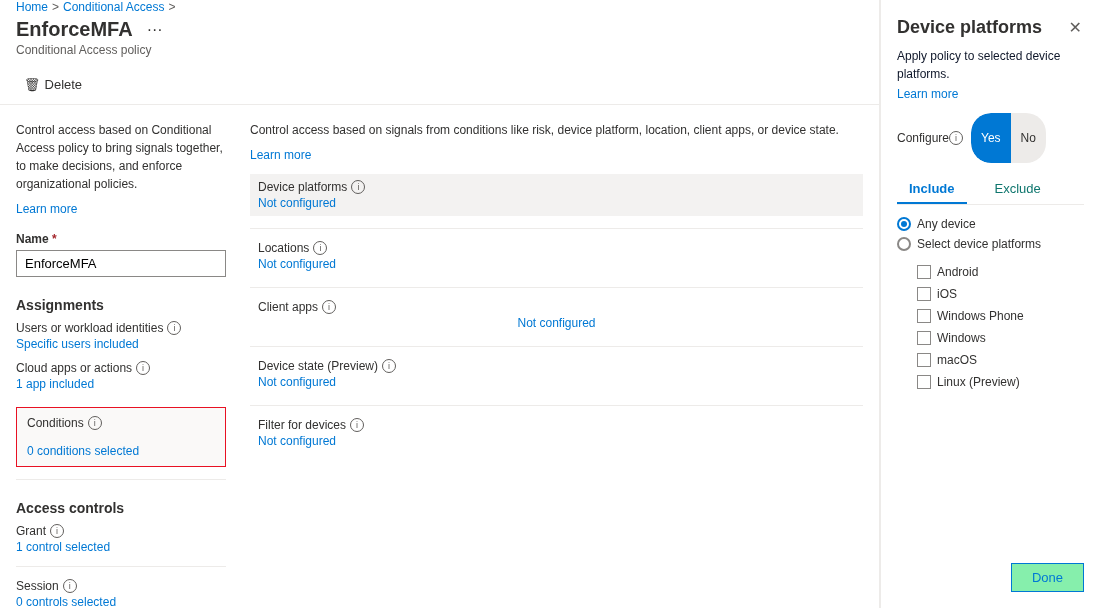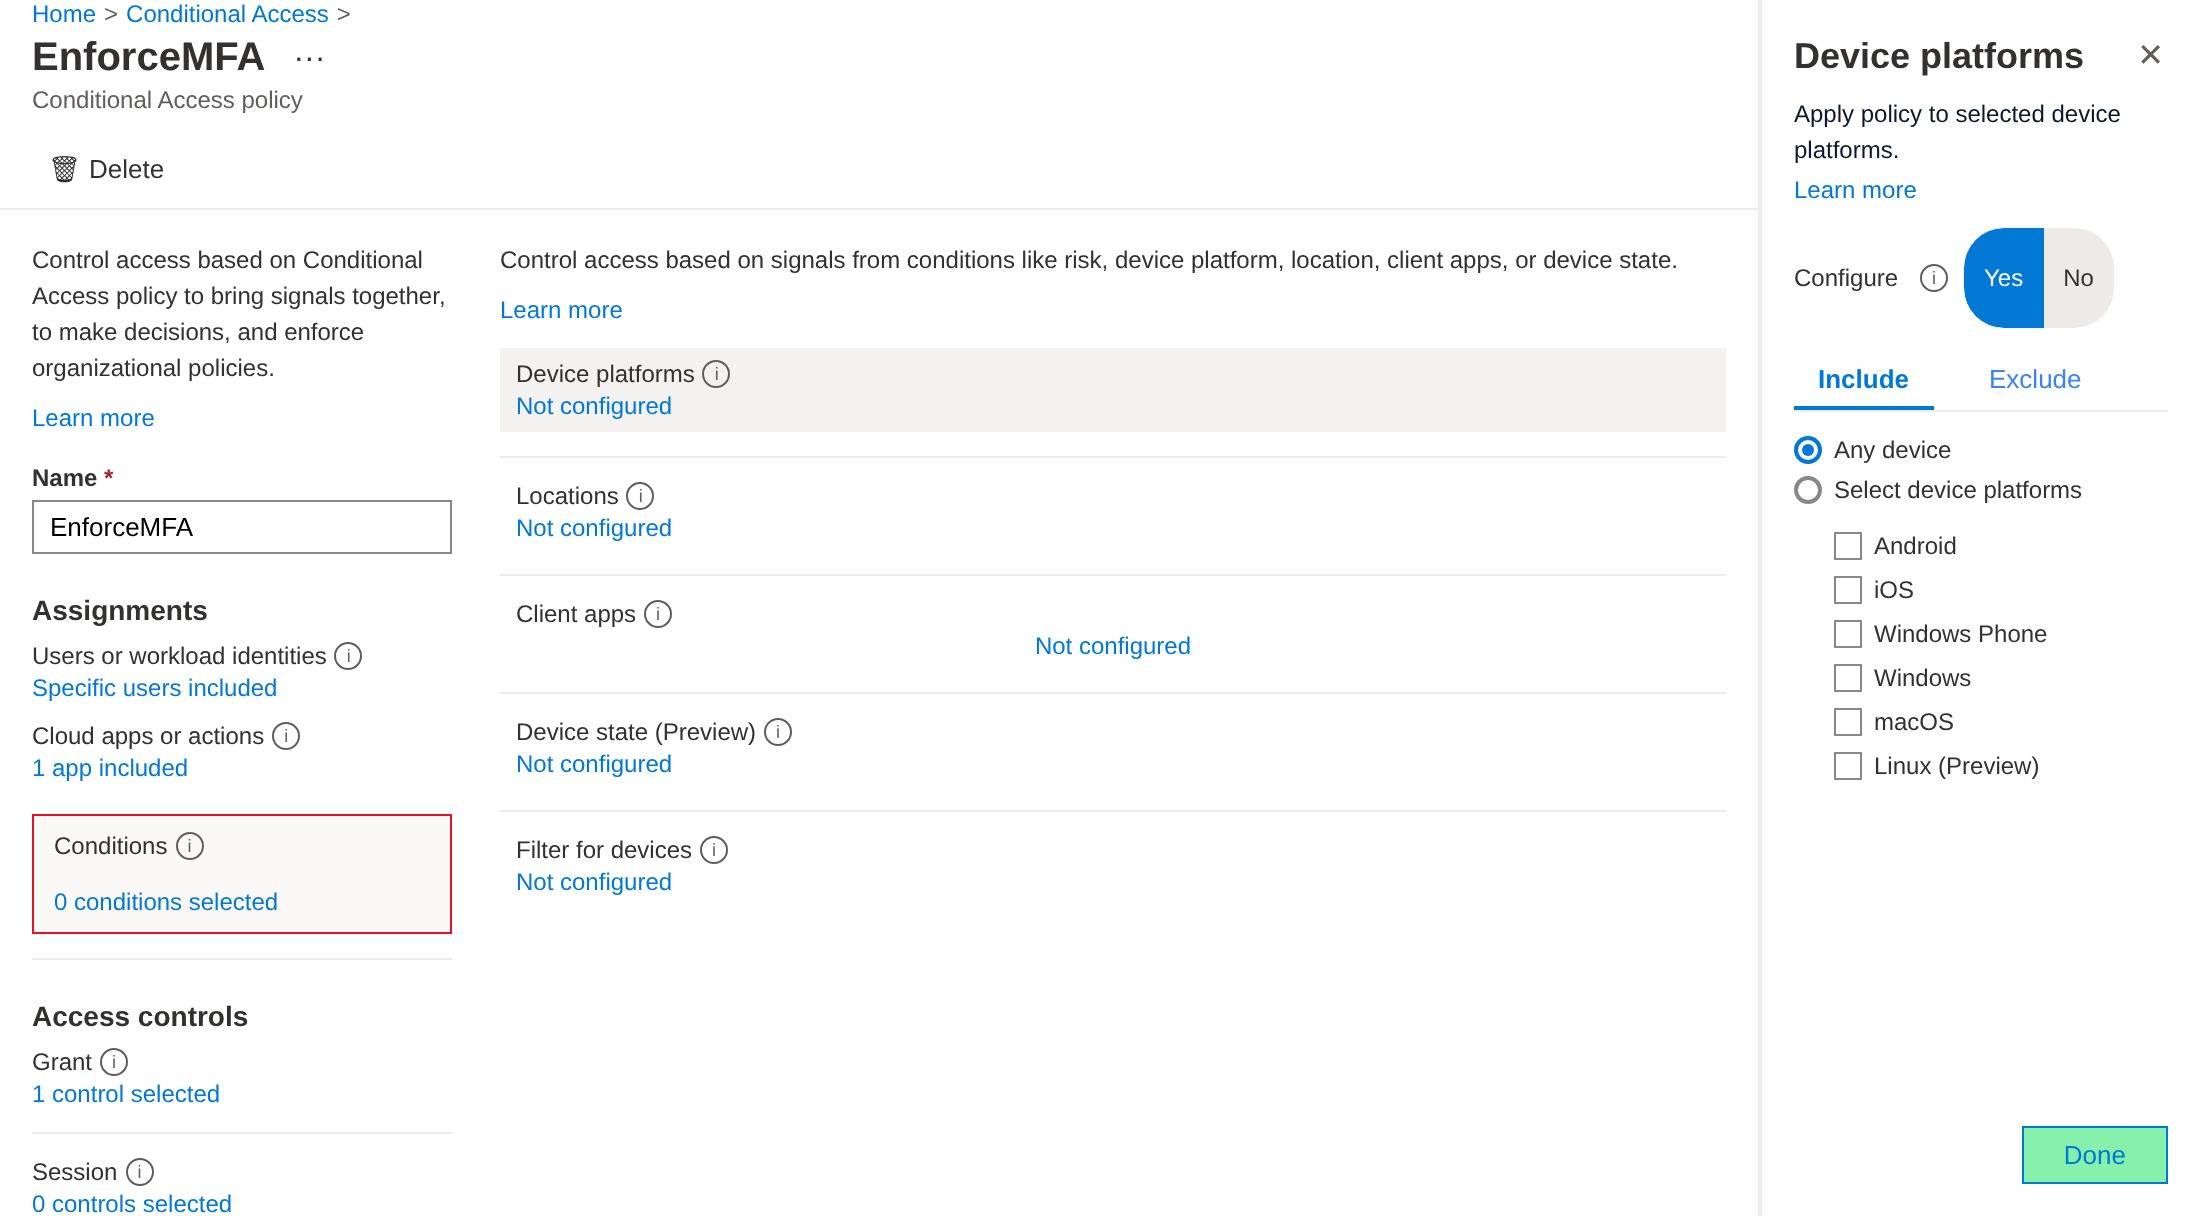--- a/index.html
+++ b/index.html
@@ -59,30 +59,30 @@
     
     .side-panel { width: 220px; flex-shrink: 0; border-left: 1px solid #edebe9; display: flex; flex-direction: column; padding: 16px; position: relative; overflow-y: auto; }
     .panel-header { display: flex; align-items: center; justify-content: space-between; margin-bottom: 8px; }
     .panel-title { font-size: 18px; font-weight: 600; color: #323130; }
     .close-btn { background: none; border: none; cursor: pointer; color: #605e5c; font-size: 16px; padding: 2px; }
 
     .panel-desc { font-size: 12px; color: #0f172a; margin-bottom: 4px; line-height: 1.5; }
     .panel-learn-more { color: #0078d4; font-size: 12px; text-decoration: none; display: block; margin-bottom: 12px; }
 
     .configure-row { display: flex; align-items: center; gap: 8px; margin-bottom: 12px; }
-    .configure-label { font-size: 12px; color: #323130; display: flex; align-items: flex-start; gap: 11px; }
+    .configure-label { font-size: 12px; color: #323130; display: flex; align-items: flex-start; gap: 0; }
 
     
     .toggle-switch { display: inline-flex; align-items: center; background: #edebe9; border-radius: 20px; overflow: hidden; }
     .toggle-switch .ts-yes { background: #0078d4; color: #fff; padding: 18px 10px; font-size: 12px; border-radius: 20px 0 0 20px; }
     .toggle-switch .ts-no { color: #323130; padding: 3px 10px; font-size: 12px; background: transparent; }
 
     
     .panel-tabs { display: flex; gap: 16px; margin-bottom: 12px; border-bottom: 1px solid #edebe9; }
-    .panel-tab { padding: 6px 12px; font-size: 13px; cursor: pointer; border-bottom: 2px solid transparent; color: #3b82f6; }
+    .panel-tab { padding: 6px 12px; font-size: 13px; cursor: pointer; border-bottom: 2px solid transparent; color: #0f766e; }
     .panel-tab.active { border-bottom: 2px solid #0078d4; color: #0078d4; font-weight: 600; }
 
     
     .radio-group { margin-bottom: 8px; }
     .radio-option { display: flex; align-items: center; gap: 6px; margin-bottom: 6px; font-size: 12px; cursor: pointer; }
     .radio-circle { width: 14px; height: 14px; border-radius: 50%; border: 2px solid #0078d4; display: flex; align-items: center; justify-content: center; flex-shrink: 0; }
     .radio-circle.selected::after { content: ''; width: 6px; height: 6px; background: #0078d4; border-radius: 50%; }
     .radio-circle.unselected { border-color: #8a8886; }
 
     

